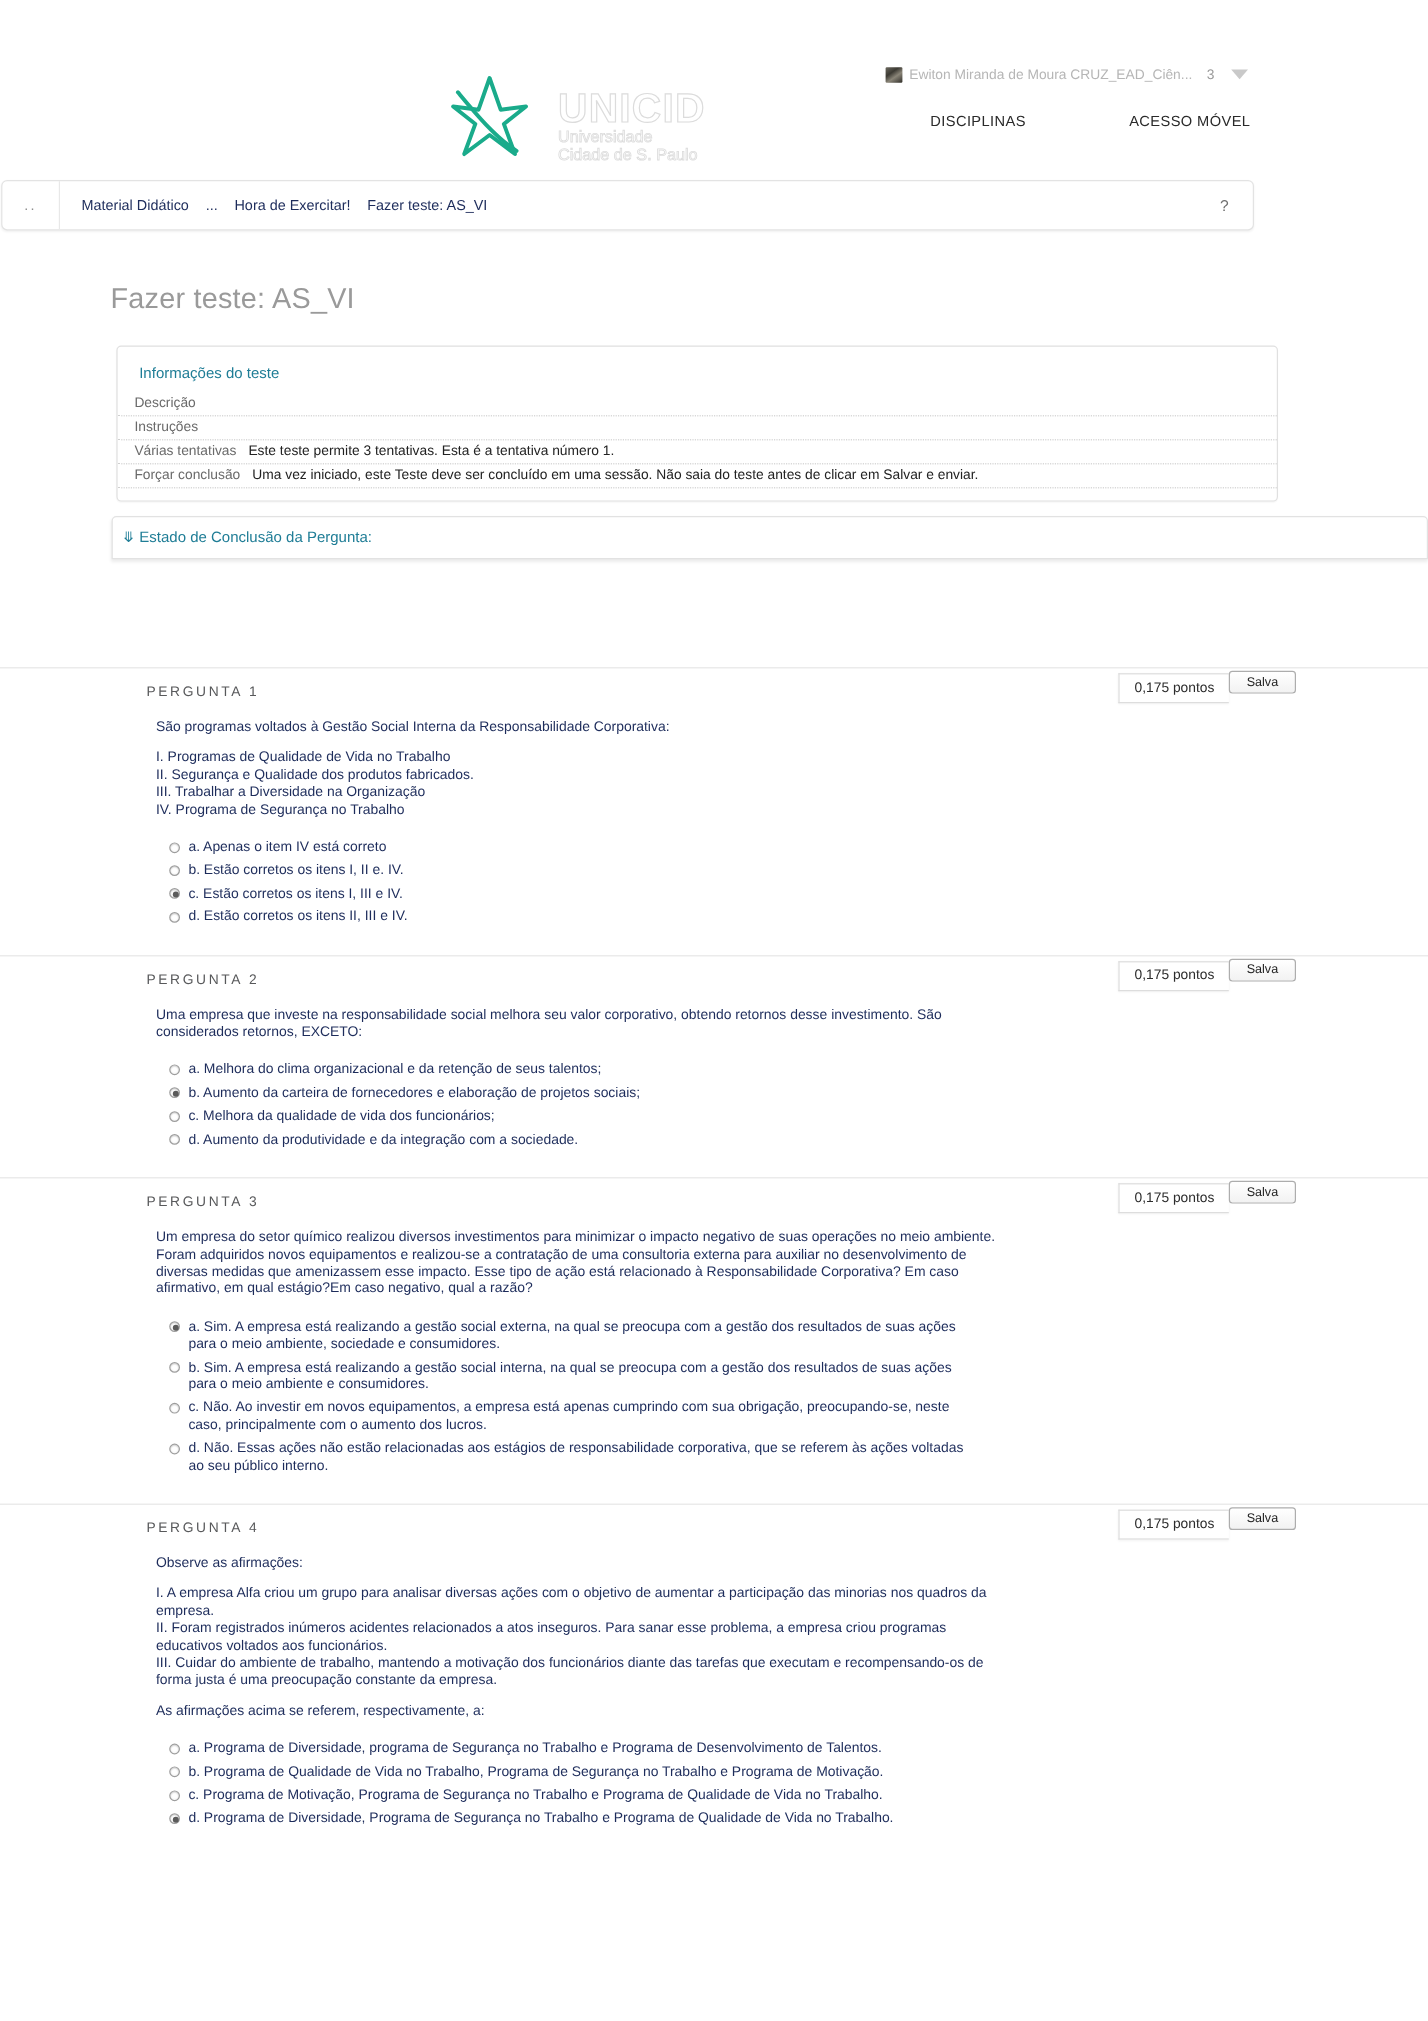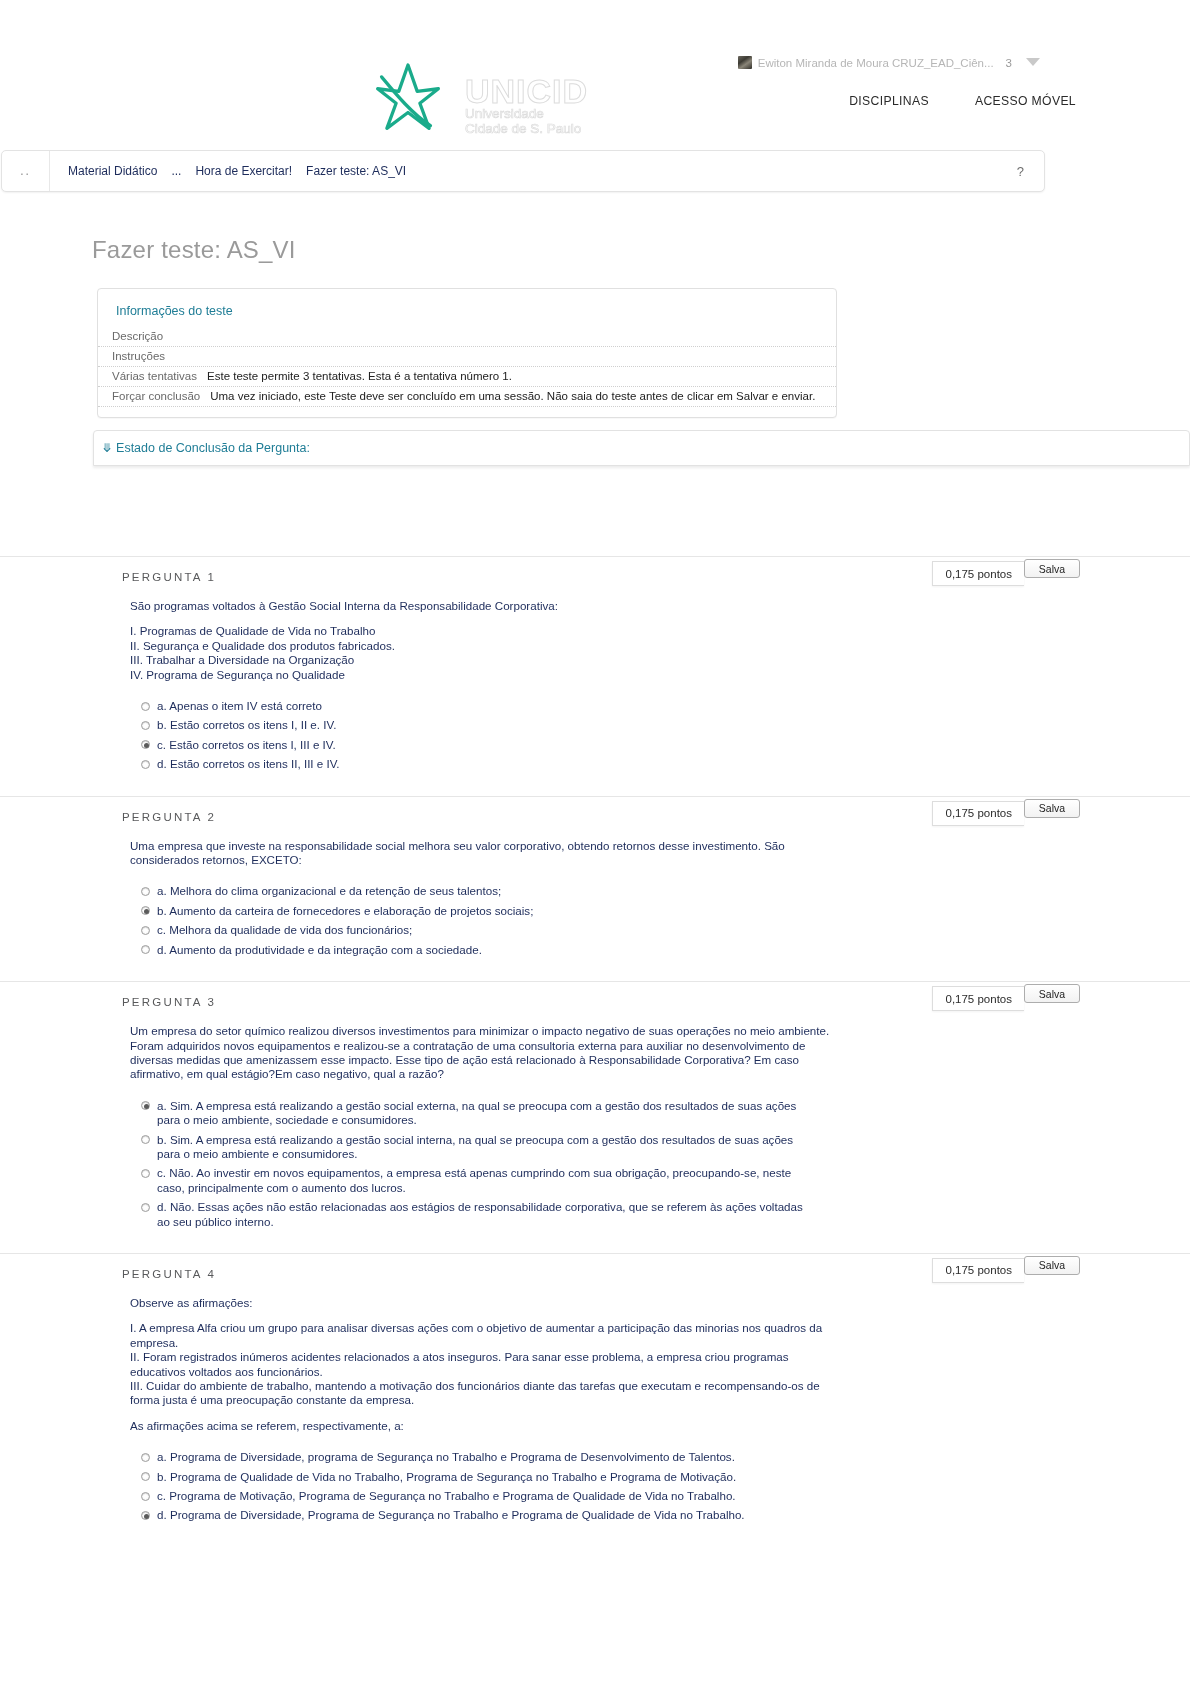--- a/index.html
+++ b/index.html
@@ -70,22 +70,22 @@
     position: absolute;
     right: 150px; top: 58px;
     width: 0; height: 0;
     border-left: 7px solid transparent;
     border-right: 7px solid transparent;
     border-top: 8px solid #c9c9c9;
   }
 
   .nav-links {
     position: absolute;
-    right: 114px; top: 94px;
-    display: flex; gap: 46px;
+    right: 148px; top: 94px;
+    display: flex; gap: 86px;
   }
   .nav-link {
     font-size: 12.2px;
     color: #2a2a2a;
     letter-spacing: .35px;
     text-decoration: none;
     white-space: nowrap;
     font-weight: 400;
   }
 
@@ -131,21 +131,21 @@
     margin: 44px 0 0 92px;
     font-size: 24px;
     font-weight: 400;
     color: #9a9a9a;
     letter-spacing: .2px;
   }
 
   
   .info-panel {
     margin: 24px 0 0 97px;
-    width: 740px;
+    width: 968px;
     border: 1px solid #e0e0e0;
     border-radius: 4px;
     background: #fff;
     padding: 12px 0 10px 0;
     box-shadow: 0 1px 1px rgba(0,0,0,.03);
   }
   .info-title {
     font-size: 12.5px;
     color: #1f7d96;
     padding: 3px 0 9px 18px;
@@ -362,21 +362,21 @@
         <div class="q-points-box">0,175 pontos</div>
         <button class="q-save-btn">Salva</button>
       </div>
       <div class="q-body">
         <div class="q-stem">
           <p>São programas voltados à Gestão Social Interna da Responsabilidade Corporativa:</p>
           <div class="gap"></div>
           <p class="q-roman">I. Programas de Qualidade de Vida no Trabalho</p>
           <p class="q-roman">II. Segurança e Qualidade dos produtos fabricados.</p>
           <p class="q-roman">III. Trabalhar a Diversidade na Organização</p>
-          <p class="q-roman">IV. Programa de Segurança no Qualidade</p>
+          <p class="q-roman">IV. Programa de Segurança no Trabalho</p>
         </div>
         <div class="opt-list">
           <div class="opt">
             <span class="radio"></span>
             <span class="opt-text"><b style="font-weight:400">a.</b> Apenas o item IV está correto</span>
           </div>
           <div class="opt">
             <span class="radio"></span>
             <span class="opt-text"><b style="font-weight:400">b.</b> Estão corretos os itens I, II e. IV.</span>
           </div>

